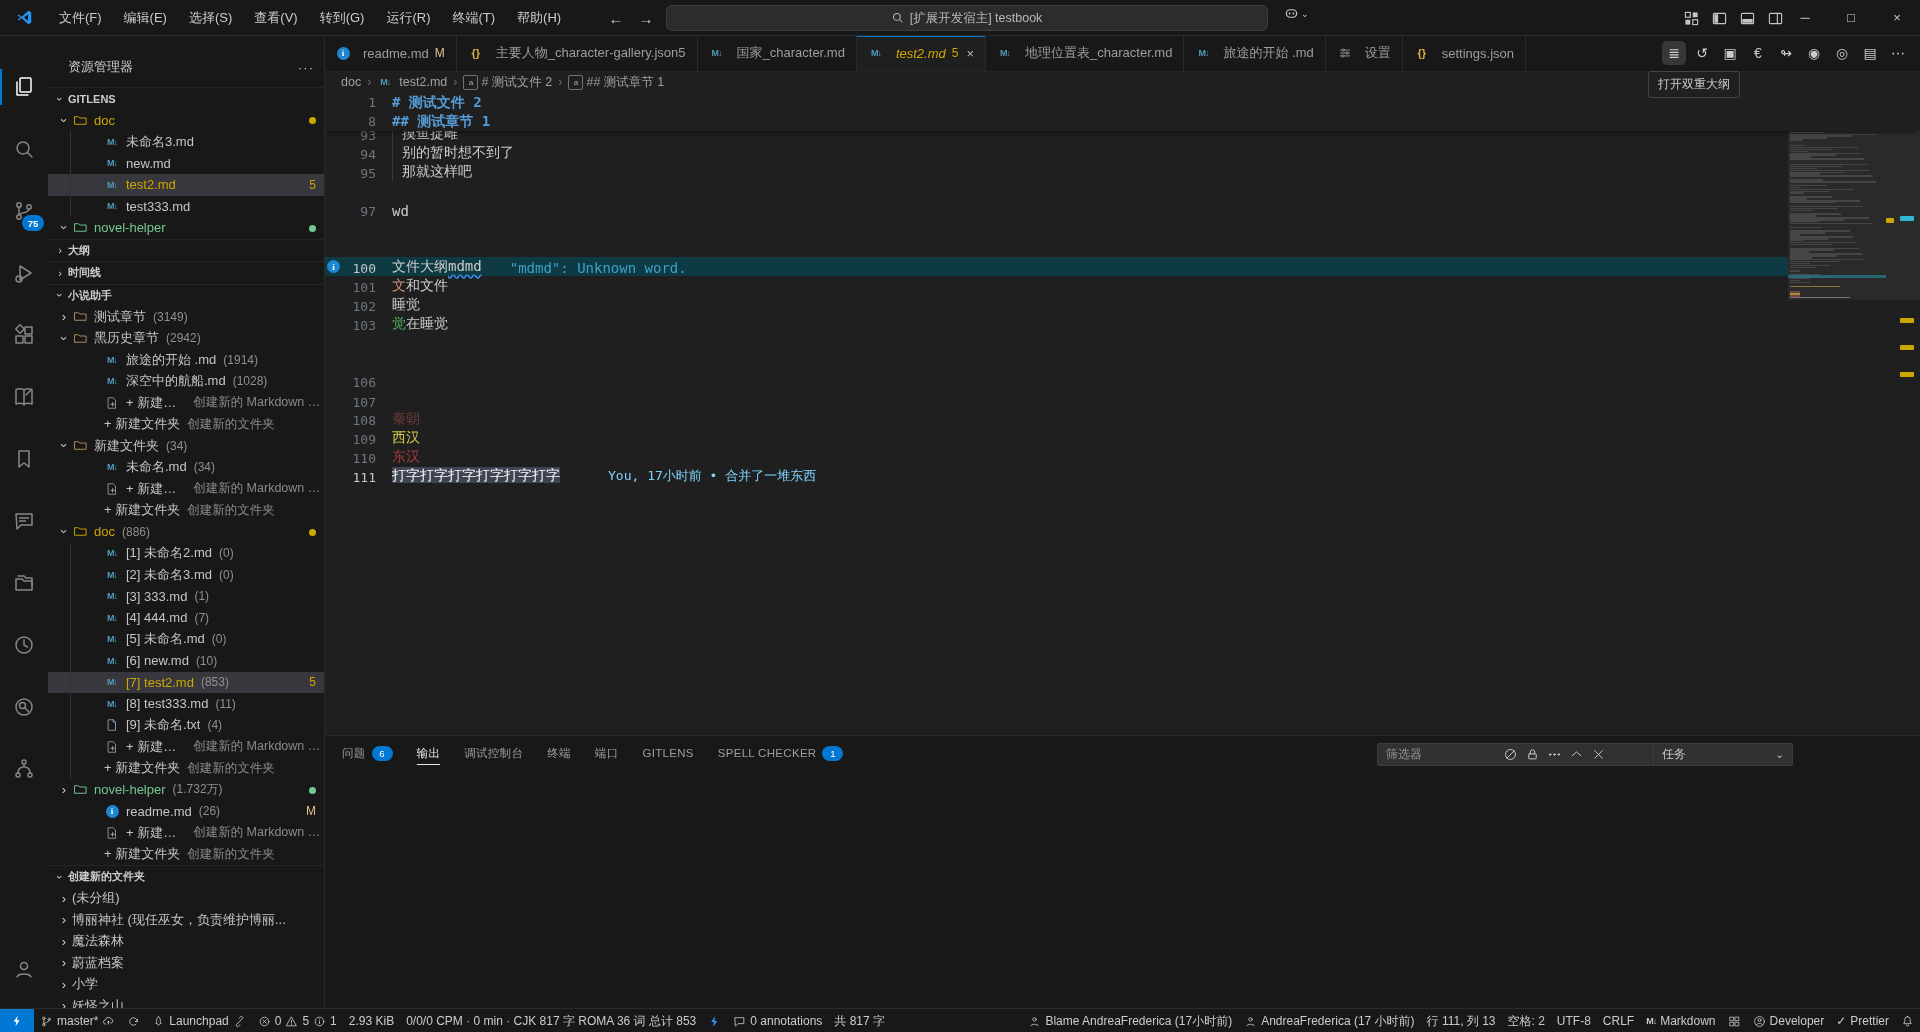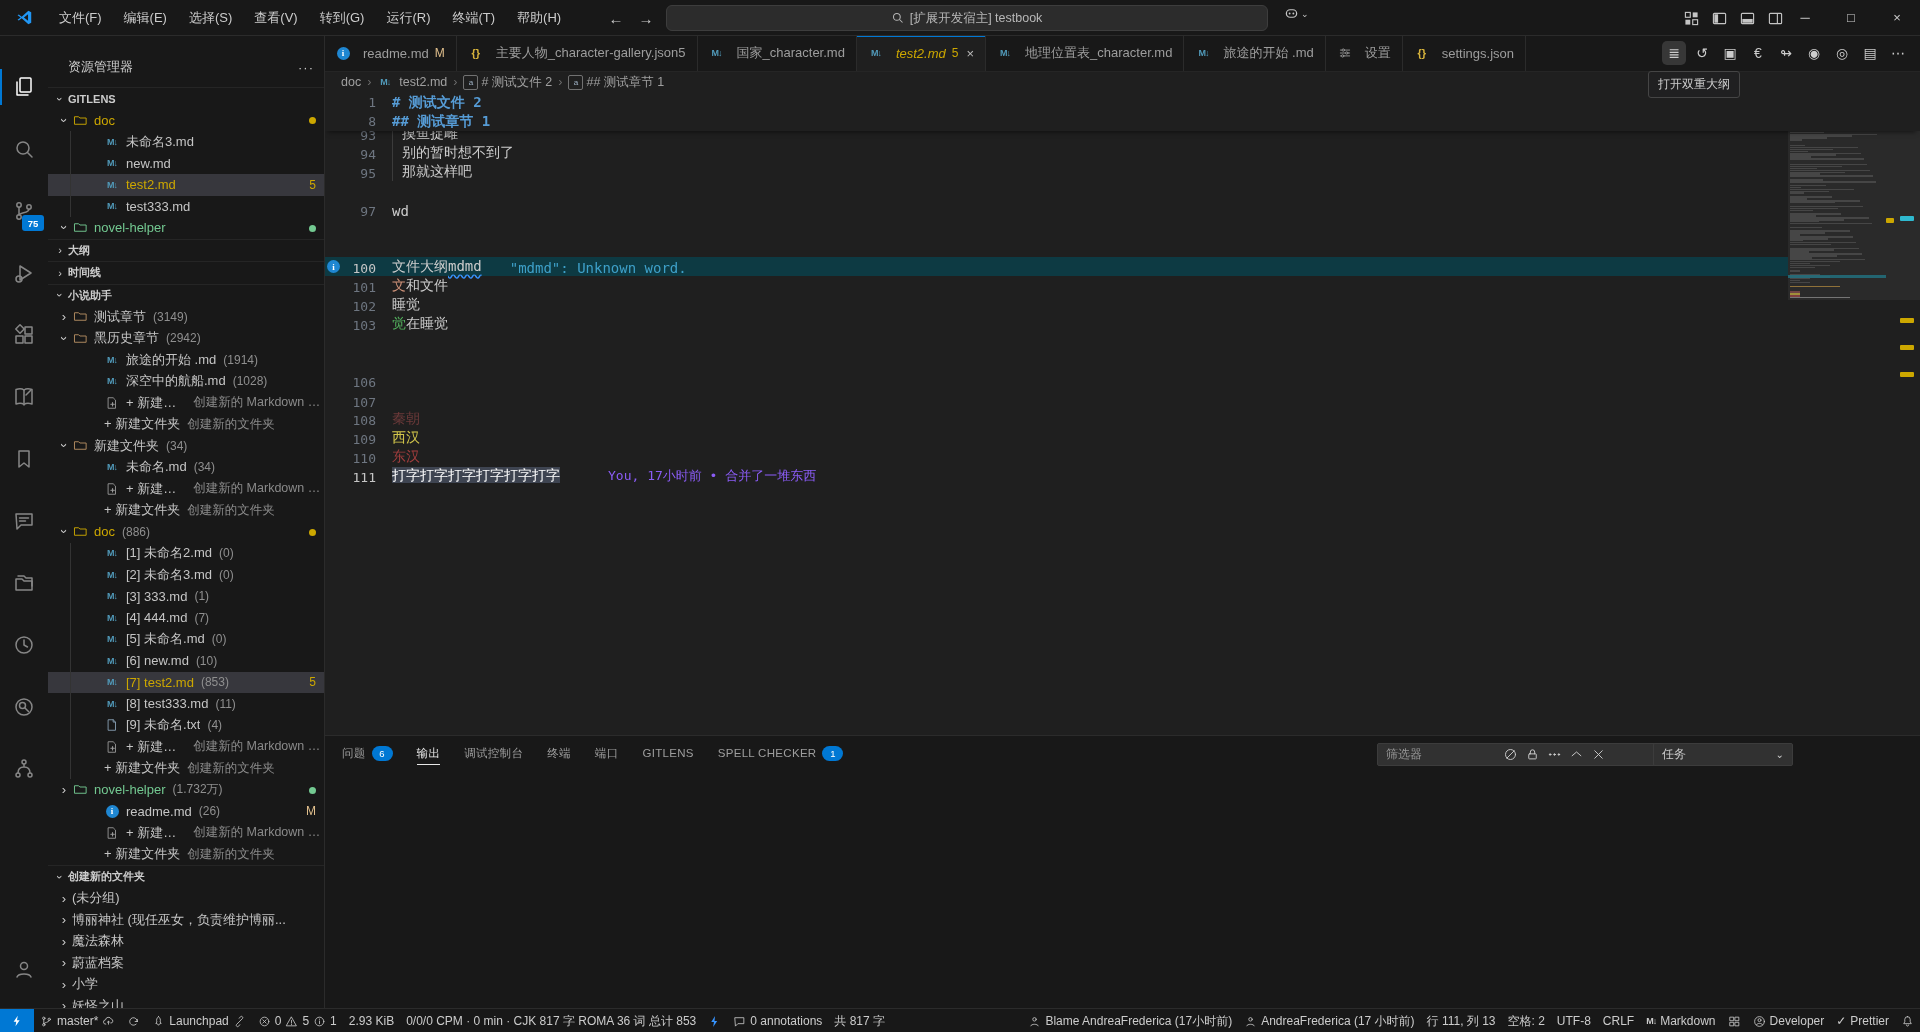--- a/index.html
+++ b/index.html
@@ -19,21 +19,21 @@
              font-size:12.5px;color:#b8b8b8;gap:6px;}
   #copilot{position:absolute;left:1284px;top:6px;display:flex;align-items:center;gap:2px;color:#c5c5c5;}
   .layout-ico{position:absolute;top:8px;width:22px;height:20px;color:#c5c5c5;display:flex;align-items:center;justify-content:center;}
   .winctl{position:absolute;top:0;width:46px;height:34px;display:flex;align-items:center;justify-content:center;
           color:#cccccc;font-size:13px;}
   
   #activitybar{left:0;top:35px;width:48px;height:973px;background:#181818;border-right:1px solid #2b2b2b;z-index:20;}
   .act-item{position:absolute;left:0;width:48px;height:48px;display:flex;align-items:center;justify-content:center;color:#868686;}
   .act-item.active{color:#ffffff;}
   .act-item.active::before{content:"";position:absolute;left:0;top:6px;bottom:6px;width:2px;background:#0078d4;}
-  .act-badge{position:absolute;right:4px;bottom:4px;min-width:16px;height:16px;border-radius:3px;background:#0078d4;
+  .act-badge{position:absolute;right:4px;bottom:4px;min-width:16px;height:16px;border-radius:8px;background:#0078d4;
              color:#fff;font-size:9.5px;display:flex;align-items:center;justify-content:center;padding:0 3px;font-weight:bold;}
   
   #sidebar{left:48px;top:35px;width:276px;height:973px;background:#181818;border-right:1px solid #2b2b2b;z-index:20;overflow:hidden;}
   #sb-title{height:40px;display:flex;align-items:center;padding:12px 10px 0 20px;font-size:13px;color:#cccccc;}
   #sb-title .dots{margin-left:auto;color:#cccccc;letter-spacing:1px;}
   .pane-head{height:21.5px;display:flex;align-items:center;font-size:11px;font-weight:bold;color:#cccccc;
              padding-left:4px;border-top:1px solid #252525;}
   .pane-head .chev{width:16px;text-align:center;font-weight:normal;}
   .tree-row{height:21.5px;display:flex;align-items:center;font-size:13px;color:#c5c5c5;position:relative;white-space:nowrap;overflow:hidden;}
   .tree-row.sel{background:#37373d;}
@@ -78,21 +78,21 @@
   
   #lines{left:324px;top:0;right:132px;bottom:0;z-index:1;}
   .line{position:absolute;left:0;right:0;height:19px;display:flex;align-items:flex-end;font-family:"DejaVu Sans Mono",monospace;}
   .line.current{background:#0d3a43;}
   .code{font-size:14px;color:#cccccc;white-space:pre;}
   .seg-orange{color:#ce9178;} .seg-salmon{color:#ce9178;} .seg-green{color:#54b45f;}
   .seg-gold{color:#d8a042;} .seg-yellow{color:#d2c64b;} .seg-red{color:#a33e3e;} .seg-maroon{color:#6d3a3a;}
   .seg-squiggle{text-decoration:underline;text-decoration-style:wavy;text-decoration-color:#3794ff;text-underline-offset:3px;}
   .seg-sel{background:#3e4451;color:#ffffff;}
   .hint{color:#3ea0c9;font-size:14px;margin-left:28px;white-space:pre;}
-  .blame{color:#8b5cf6;font-size:13px;margin-left:48px;white-space:pre;}
+  .blame{color:#7dd3fc;font-size:13px;margin-left:48px;white-space:pre;}
   .lguide{width:1px;height:19px;background:#3b3b3b;margin-right:9px;flex:none;}
   .gutter-info{position:absolute;left:3px;top:3px;width:13px;height:13px;border-radius:50%;background:#1f87d2;
                color:#fff;font-size:9px;font-weight:bold;display:flex;align-items:center;justify-content:center;
                font-family:"Liberation Serif",serif;}
   .line .lnum.bright{color:#c6c6c6;}
   
   #minimap{left:1788px;top:71px;width:98px;height:664px;z-index:2;}
   .mm-row{position:absolute;left:2px;height:1.6px;background:#3d3d3d;}
   #mm-slider{position:absolute;left:1788px;top:86px;width:132px;height:214px;background:rgba(255,255,255,.05);z-index:2;}
   .ruler-mark{position:absolute;height:5px;border-radius:1px;z-index:3;}

